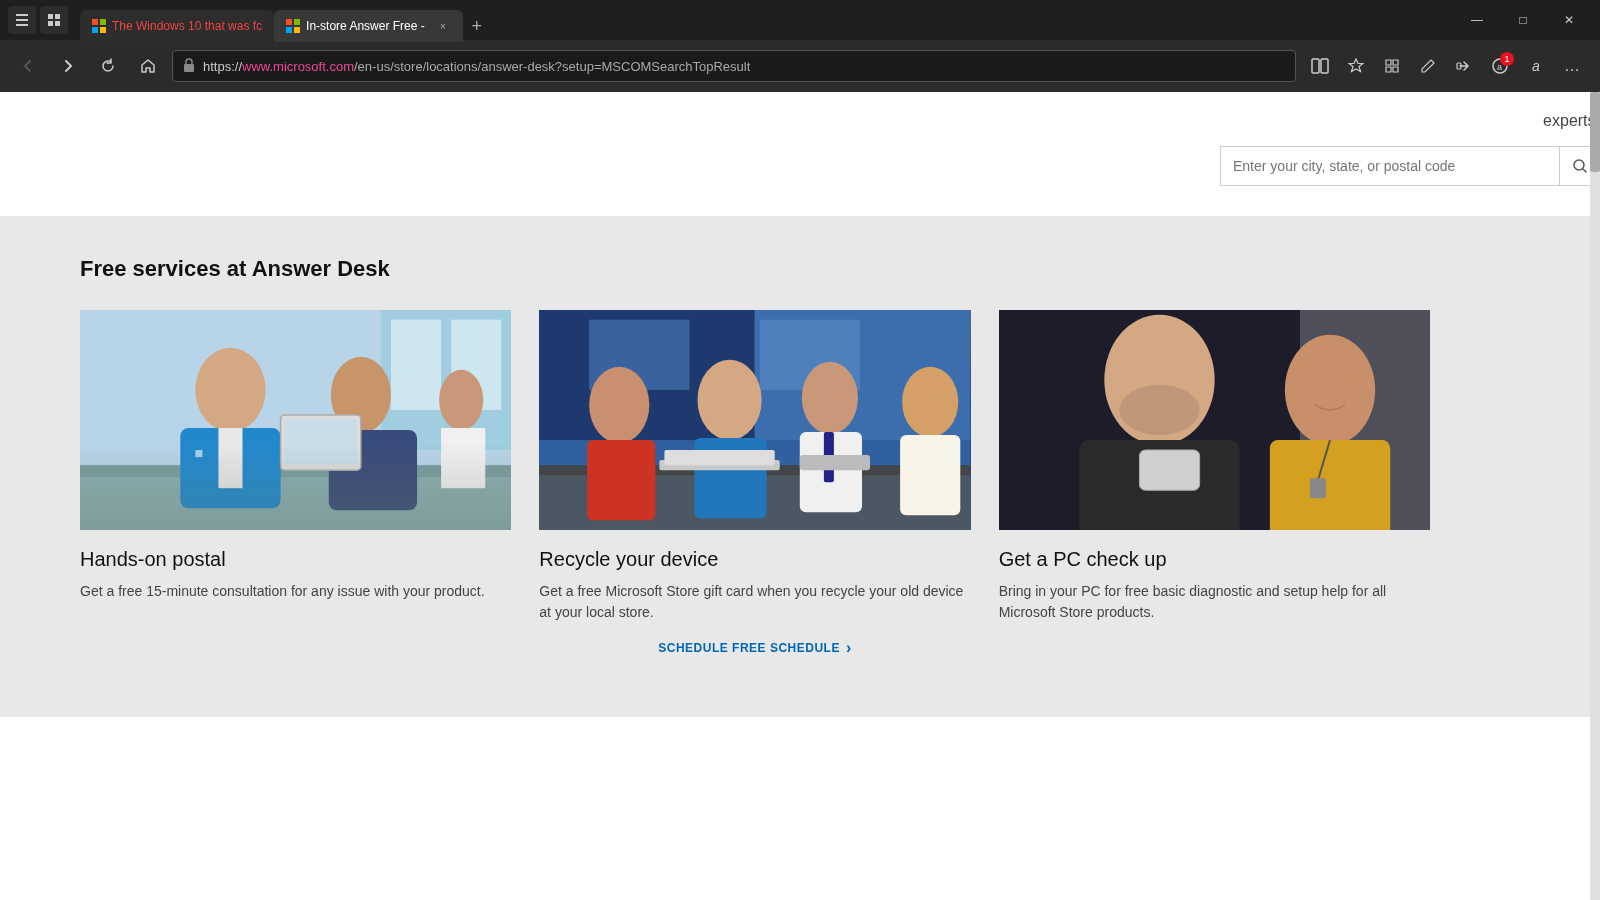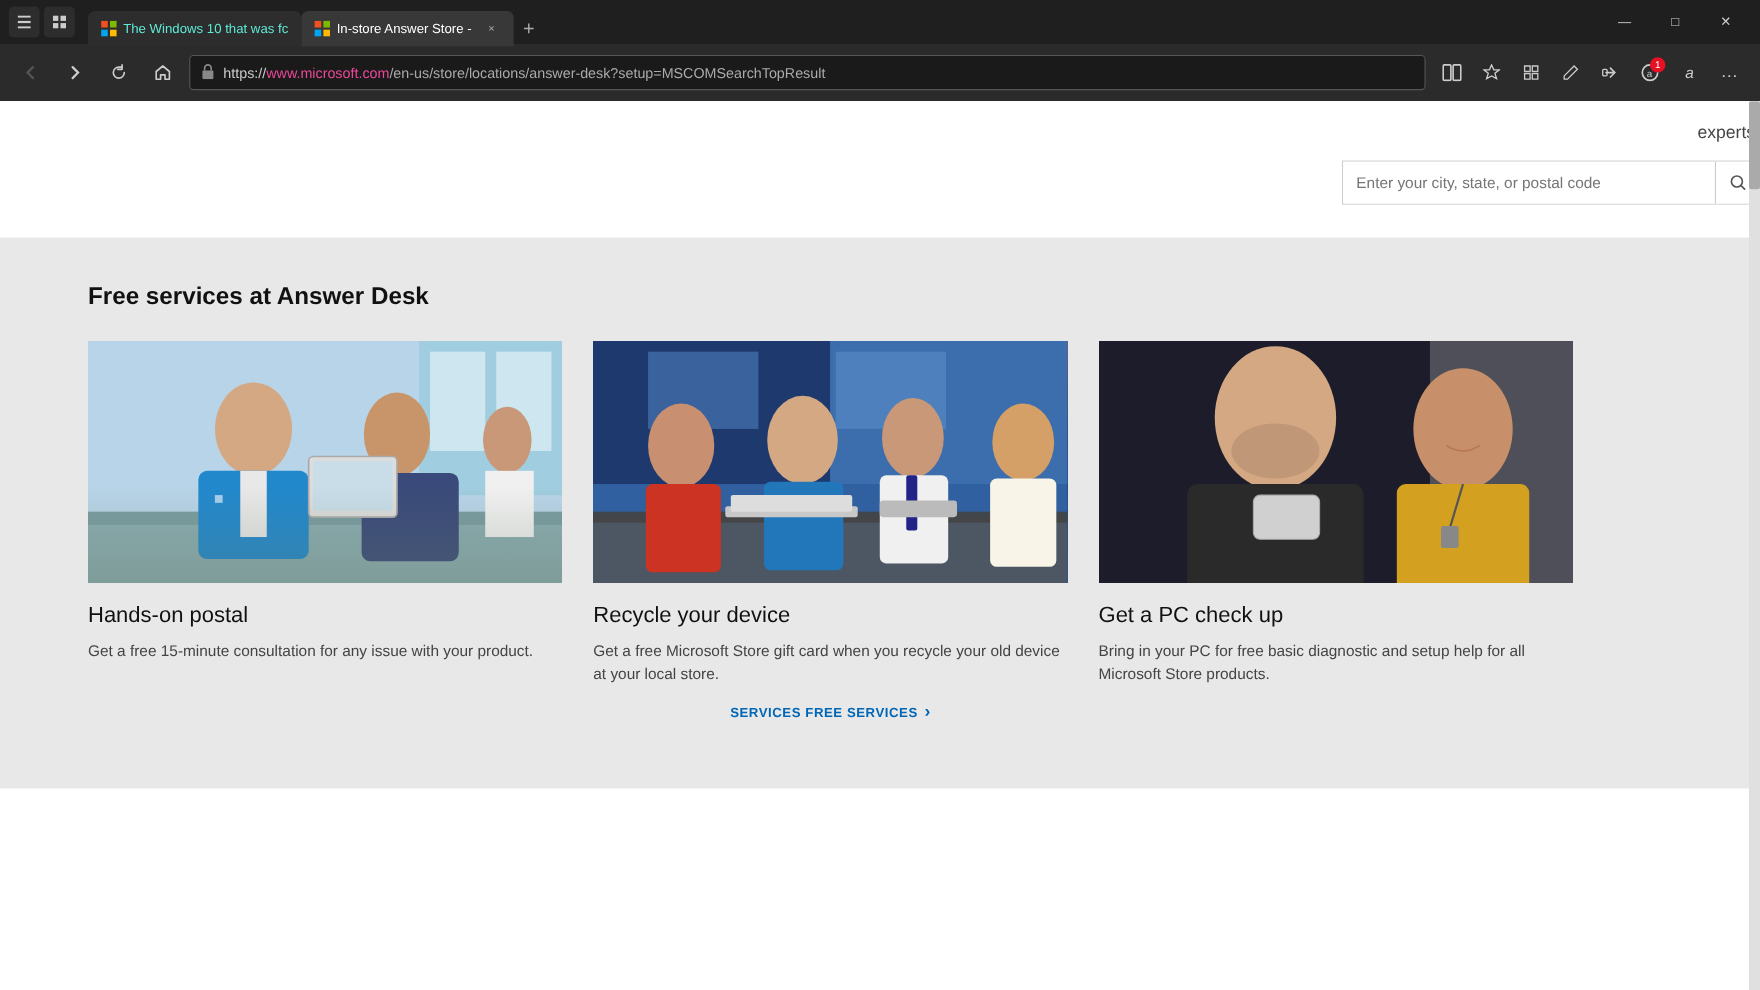--- a/index.html
+++ b/index.html
@@ -36,21 +36,21 @@
       flex: 1;
       height: 100%;
     }
     .tab {
       display: flex;
       align-items: center;
       height: 32px;
       padding: 0 12px;
       background: #2d2d2d;
       border-radius: 6px 6px 0 0;
-      color: #5eead4;
+      color: #ef4444;
       font-size: 12px;
       gap: 6px;
       cursor: pointer;
       max-width: 220px;
       position: relative;
       top: 2px;
     }
     .tab.active {
       background: #383838;
       color: #fff;
@@ -347,21 +347,21 @@
       <span data-name="tab-1-label">The Windows 10 that was fc</span>
     </div>
 
     <div class="tab active" data-name="tab-2">
       <div class="ms-logo-icon" data-name="ms-favicon-2">
         <div style="background:#f25022;"></div>
         <div style="background:#7fba00;"></div>
         <div style="background:#00a4ef;"></div>
         <div style="background:#ffb900;"></div>
       </div>
-      <span data-name="tab-2-label">In-store Answer Store -</span>
+      <span data-name="tab-2-label">In-store Answer Free -</span>
       <span class="tab-close" data-name="tab-2-close">×</span>
     </div>
 
     <button class="new-tab-btn" data-name="new-tab-button">+</button>
   </div>
 
   <div class="window-controls" data-name="window-controls">
     <button class="win-btn" data-name="minimize-button">—</button>
     <button class="win-btn" data-name="maximize-button">□</button>
     <button class="win-btn close" data-name="close-button">✕</button>
@@ -571,21 +571,21 @@
           </div>
           <h3 class="card-title" data-name="card-title-pc-checkup">Get a PC check up</h3>
           <p class="card-desc" data-name="card-desc-pc-checkup">Bring in your PC for free basic diagnostic and setup help for all Microsoft Store products.</p>
         </div>
 
       </div>
         <div class="schedule-row" data-name="schedule-row">
       <div></div>
       <div class="schedule-cell" data-name="schedule-cell">
         <a class="schedule-link" data-name="schedule-free-services-link">
-          <span data-name="schedule-label">SERVICES FREE SERVICES</span>
+          <span data-name="schedule-label">SCHEDULE FREE SCHEDULE</span>
           <span data-name="schedule-arrow" style="font-size:16px;">›</span>
         </a>
       </div>
       <div></div>
     </div>
 
     </div>
 
     <div style="background:#fff; height: 20px;" data-name="page-footer"></div>
 

